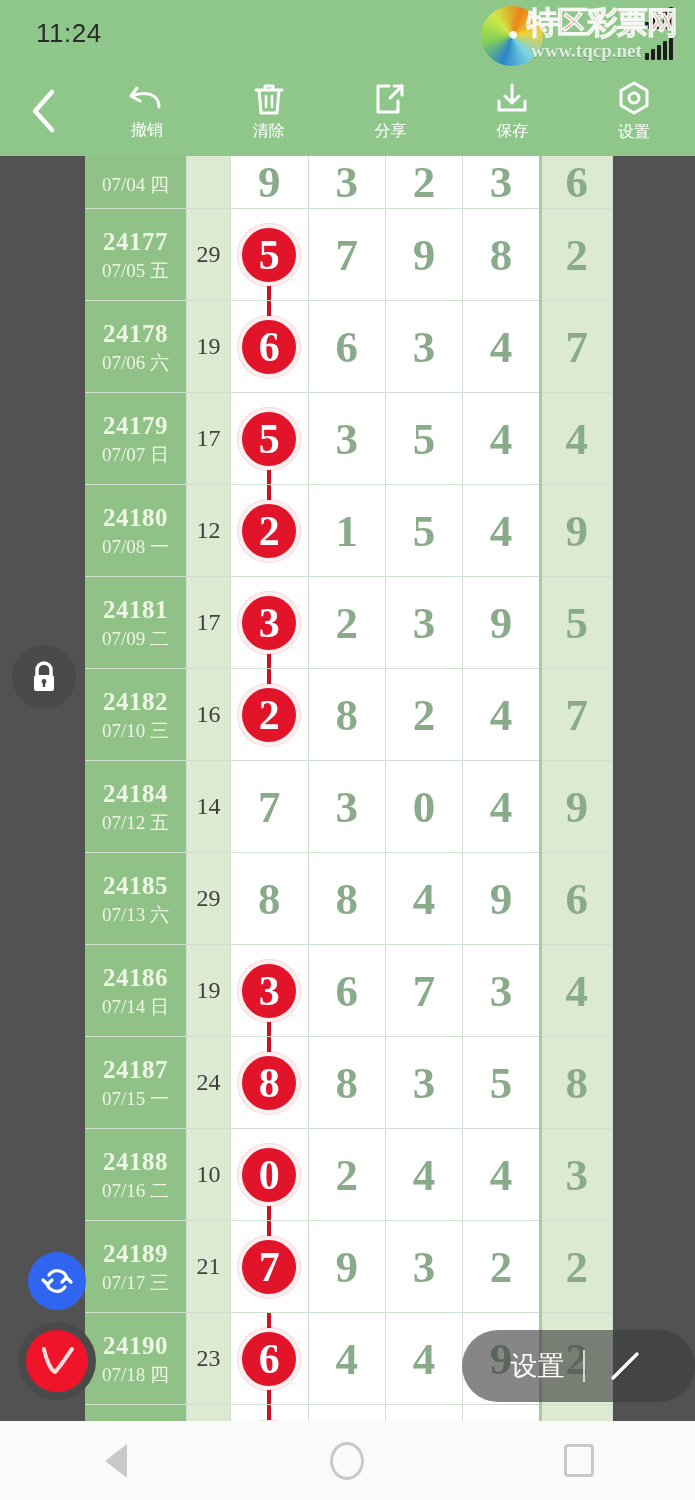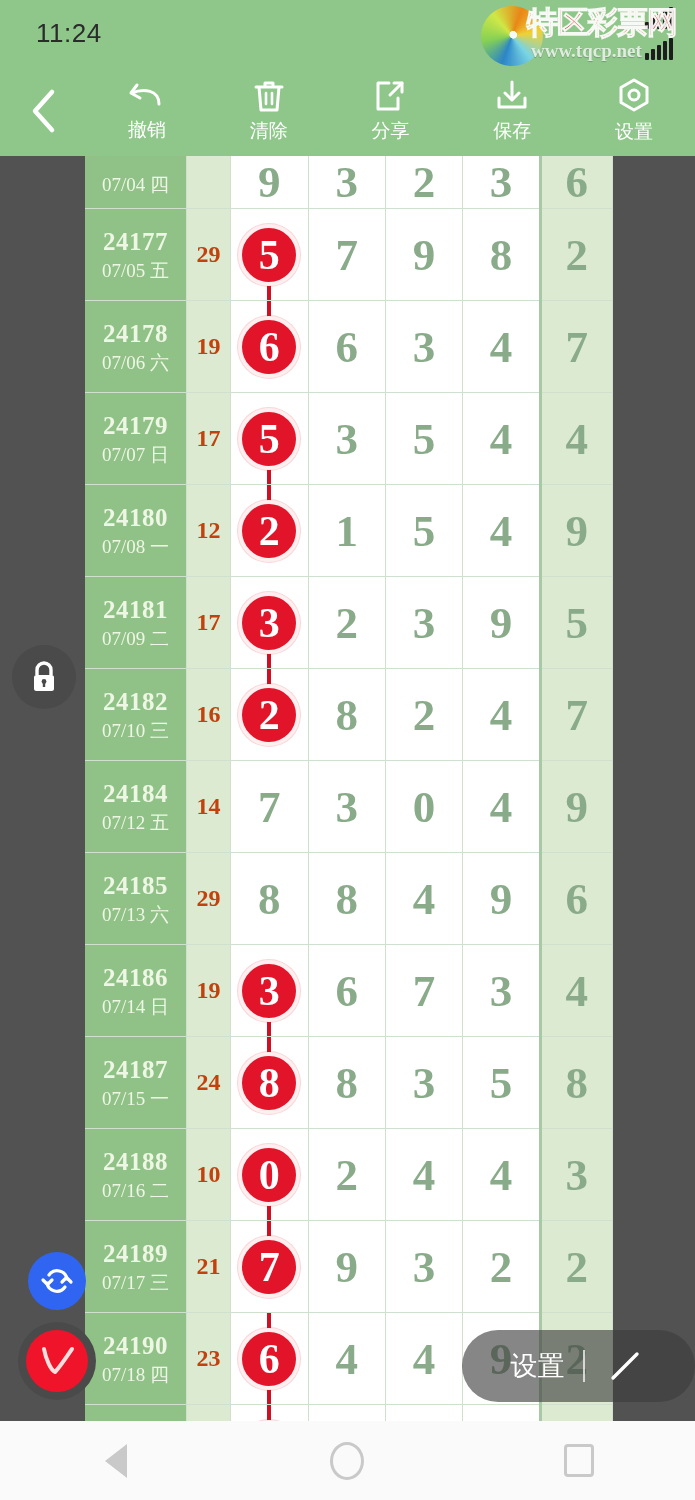--- a/index.html
+++ b/index.html
@@ -84,21 +84,21 @@
     display:flex; align-items:center;
   }
   #back-btn {
     width:86px; height:90px; display:flex; align-items:center; justify-content:center;
   }
   .tool {
     flex:1; height:90px; display:flex; flex-direction:column;
     align-items:center; justify-content:center; gap:4px;
     color:#fff;
   }
-  .tool .lbl { font-size:19px; color:#fff; font-family:"Liberation Sans",sans-serif; }
+  .tool .lbl { font-size:16px; color:#fff; font-family:"Liberation Sans",sans-serif; }
   .tool svg { display:block; }
 
   
   #table-wrap {
     position:absolute; left:85px; top:156px; width:528px; height:1265px;
     overflow:hidden; background:#fff;
   }
   table#grid { border-collapse:collapse; width:528px; table-layout:fixed; }
   table#grid col.c-issue { width:101px; }
   table#grid col.c-sum   { width:44px;  }
@@ -112,23 +112,23 @@
 
   td.issue {
     background:#90c288; color:#eef6e4;
     font-family:"Liberation Serif", serif;
     line-height:1.18; border-right:3px solid #a9c9a6;
   }
   td.issue .no { font-size:25px; font-weight:bold; display:block; letter-spacing:.5px;}
   td.issue .dt { font-size:19px; display:block; margin-top:3px; }
 
   td.sum {
-    background:#dbead0; color:#c2410c;
+    background:#dbead0; color:#404040;
     font-family:"Liberation Serif", serif;
-    font-size:24px; font-weight:bold;
+    font-size:24px; font-weight:normal;
     border-right:3px solid #a9c9a6;
   }
   td.dig {
     background:#fff; color:#8aab8a;
     font-family:"Liberation Serif", serif;
     font-size:45px; font-weight:bold;
     position:relative;
   }
   td.last {
     background:#dbead0; color:#8aab8a;

